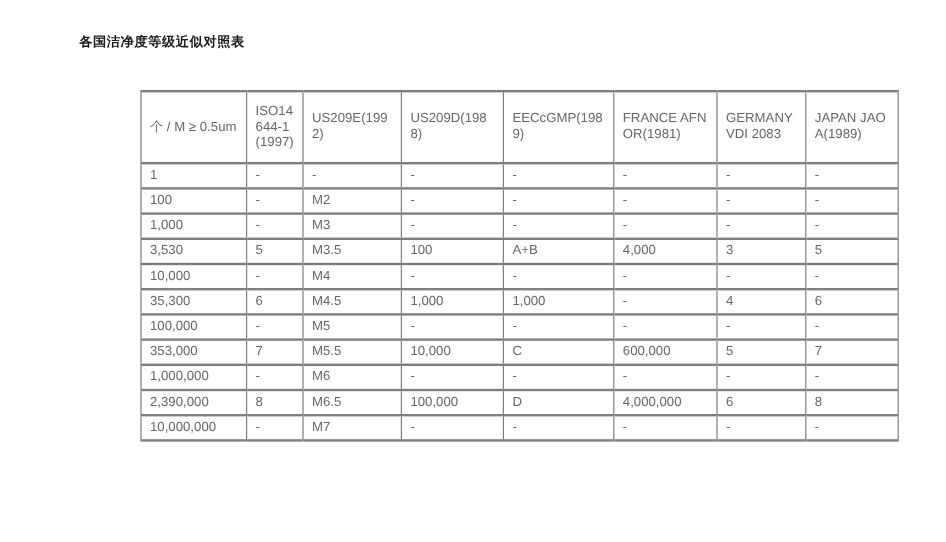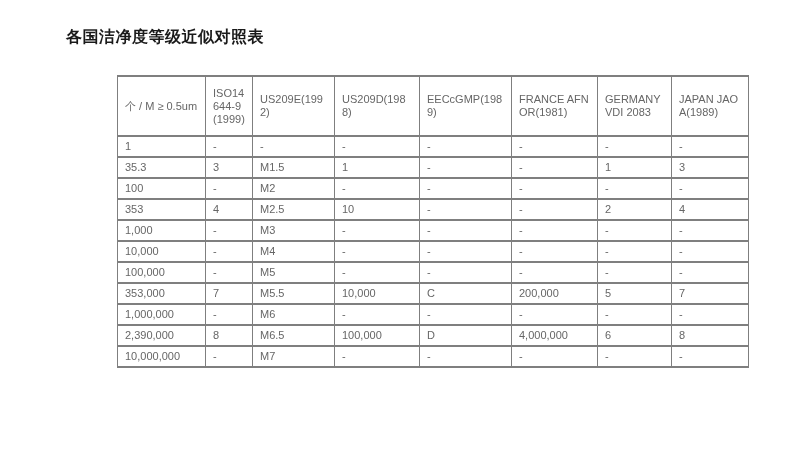--- a/index.html
+++ b/index.html
@@ -11,21 +11,21 @@
     height: 452px;
     background: #ffffff;
     position: relative;
     overflow: hidden;
     font-family: "Liberation Sans", "DejaVu Sans", sans-serif;
   }
   .page-title {
     position: absolute;
     left: 66px;
     top: 27px;
-    font-size: 16px;
+    font-size: 11px;
     font-weight: bold;
     color: #1a1a1a;
     letter-spacing: 0.5px;
   }
   .table-wrap {
     position: absolute;
     left: 117px;
     top: 75px;
   }
   table.compare-table {
@@ -91,107 +91,107 @@
         <col class="c3">
         <col class="c4">
       <col class="c5">
         <col class="c6">
         <col class="c7">
         <col class="c8">
     </colgroup>
     <thead>
       <tr>
           <th>个 / M ≥ 0.5um</th>
-          <th>ISO14644-9(1999)</th>
+          <th>ISO14644-1(1997)</th>
           <th>US209E(1992)</th>
           <th>US209D(1988)</th>
           <th>EECcGMP(1989)</th>
           <th>FRANCE AFNOR(1981)</th>
           <th>GERMANY VDI 2083</th>
           <th>JAPAN JAOA(1989)</th>
         </tr>
     </thead>
     <tbody>
         <tr>
           <td>1</td>
           <td>-</td>
           <td>-</td>
           <td>-</td>
           <td>-</td>
           <td>-</td>
           <td>-</td>
           <td>-</td>
         </tr>
         <tr>
-          <td>35.3</td>
+          <td>100</td>
+          <td>-</td>
+          <td>M2</td>
+          <td>-</td>
+          <td>-</td>
+          <td>-</td>
+          <td>-</td>
+          <td>-</td>
+        </tr>
+        <tr>
+          <td>1,000</td>
+          <td>-</td>
+          <td>M3</td>
+          <td>-</td>
+          <td>-</td>
+          <td>-</td>
+          <td>-</td>
+          <td>-</td>
+        </tr>
+        <tr>
+          <td>3,530</td>
+          <td>5</td>
+          <td>M3.5</td>
+          <td>100</td>
+          <td>A+B</td>
+          <td>4,000</td>
           <td>3</td>
-          <td>M1.5</td>
-          <td>1</td>
-          <td>-</td>
-          <td>-</td>
-          <td>1</td>
-          <td>3</td>
-        </tr>
-        <tr>
-          <td>100</td>
-          <td>-</td>
-          <td>M2</td>
-          <td>-</td>
-          <td>-</td>
-          <td>-</td>
-          <td>-</td>
-          <td>-</td>
-        </tr>
-        <tr>
-          <td>353</td>
+          <td>5</td>
+        </tr>
+        <tr>
+          <td>10,000</td>
+          <td>-</td>
+          <td>M4</td>
+          <td>-</td>
+          <td>-</td>
+          <td>-</td>
+          <td>-</td>
+          <td>-</td>
+        </tr>
+        <tr>
+          <td>35,300</td>
+          <td>6</td>
+          <td>M4.5</td>
+          <td>1,000</td>
+          <td>1,000</td>
+          <td>-</td>
           <td>4</td>
-          <td>M2.5</td>
-          <td>10</td>
-          <td>-</td>
-          <td>-</td>
-          <td>2</td>
-          <td>4</td>
-        </tr>
-        <tr>
-          <td>1,000</td>
-          <td>-</td>
-          <td>M3</td>
-          <td>-</td>
-          <td>-</td>
-          <td>-</td>
-          <td>-</td>
-          <td>-</td>
-        </tr>
-        <tr>
-          <td>10,000</td>
-          <td>-</td>
-          <td>M4</td>
-          <td>-</td>
-          <td>-</td>
-          <td>-</td>
-          <td>-</td>
-          <td>-</td>
+          <td>6</td>
         </tr>
         <tr>
           <td>100,000</td>
           <td>-</td>
           <td>M5</td>
           <td>-</td>
           <td>-</td>
           <td>-</td>
           <td>-</td>
           <td>-</td>
         </tr>
         <tr>
           <td>353,000</td>
           <td>7</td>
           <td>M5.5</td>
           <td>10,000</td>
           <td>C</td>
-          <td>200,000</td>
+          <td>600,000</td>
           <td>5</td>
           <td>7</td>
         </tr>
         <tr>
           <td>1,000,000</td>
           <td>-</td>
           <td>M6</td>
           <td>-</td>
           <td>-</td>
           <td>-</td>

